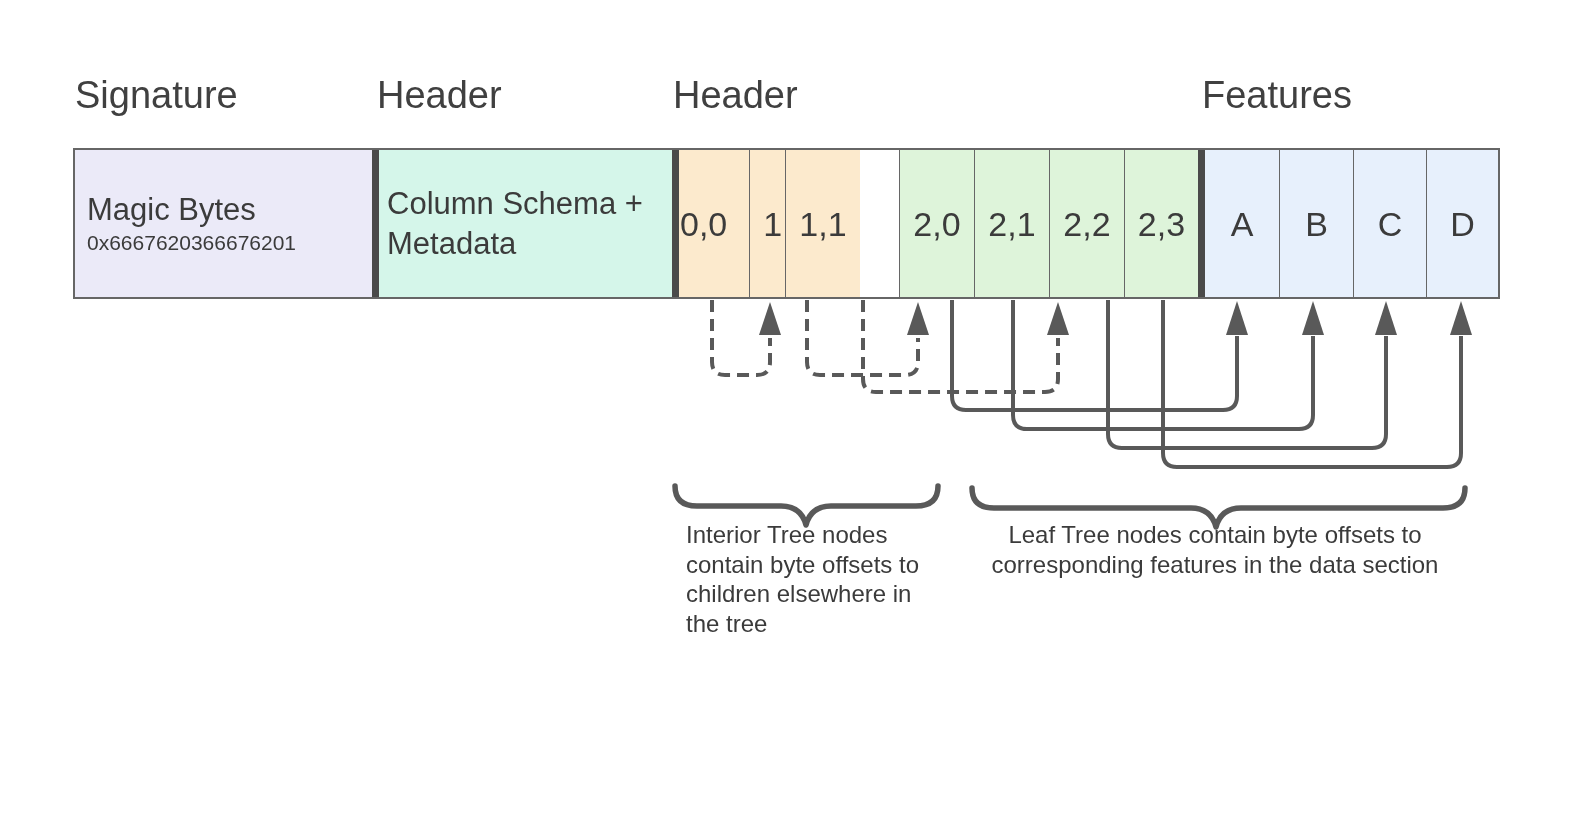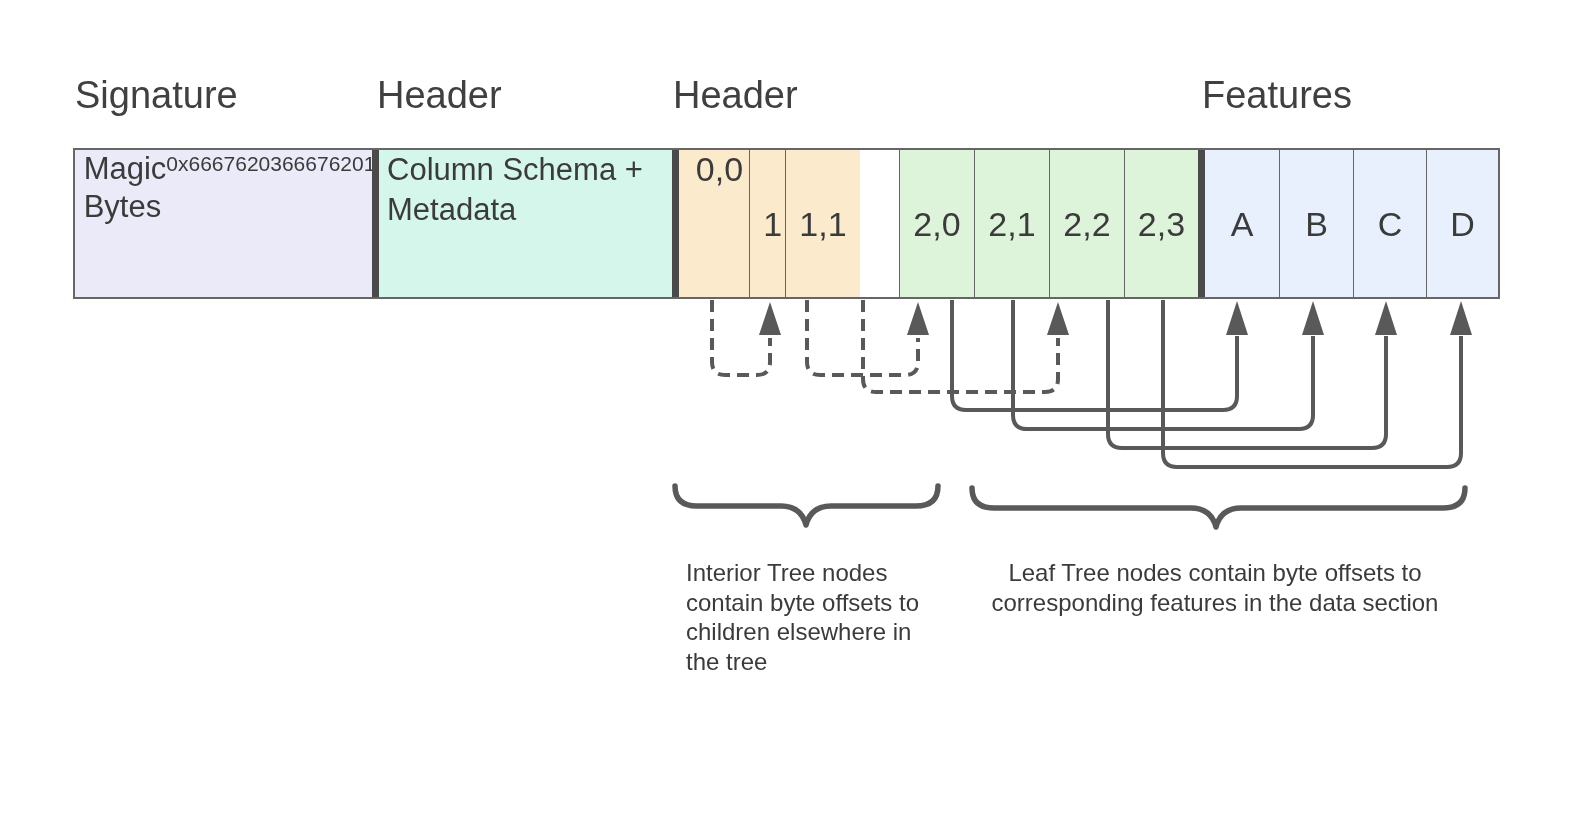--- a/index.html
+++ b/index.html
@@ -45,21 +45,21 @@
     border:2px solid var(--border);
     box-sizing:border-box;
     background:#fff;
   }
   .cell{
     position:absolute;
     top:0;
     height:100%;
     box-sizing:border-box;
     display:flex;
-    flex-direction:row;
+    flex-direction:column;
     justify-content:center;
   }
   .sep{ border-left:1.5px solid var(--border); }
   .divider{
     position:absolute;
     top:0;
     height:100%;
     width:7px;
     background:var(--divider);
   }
@@ -78,21 +78,21 @@
   .hdr .cell-title{ line-height:40px; }
   .idx, .feat{
     align-items:center;
     font-size:34px;
     line-height:38px;
     color:var(--text);
   }
   .interior{ background:var(--interior-fill); }
   .leaf{ background:var(--leaf-fill); }
   .feat{ background:var(--feature-fill); }
-  .idx-first{ align-items:flex-start; padding-left:11px; }
+  .idx-first{ align-items:flex-start; padding-left:1px; }
   .overlay{
     position:absolute;
     left:0; top:0;
     width:1575px;
     height:834px;
     pointer-events:none;
   }
   .arrow-solid{
     fill:none;
     stroke:var(--arrow);
@@ -107,21 +107,21 @@
   .head{ fill:var(--arrow); stroke:none; }
   .brace{
     fill:none;
     stroke:var(--arrow);
     stroke-width:5.5;
     stroke-linecap:round;
     stroke-linejoin:round;
   }
   .note{
     position:absolute;
-    top:558px;
+    top:520px;
     font-size:24px;
     line-height:29.5px;
     color:var(--text);
     white-space:pre-line;
   }
   .note-left{ left:686px; width:300px; text-align:left; }
   .note-right{ left:965px; width:500px; text-align:center; }
 </style>
 </head>
 <body>

